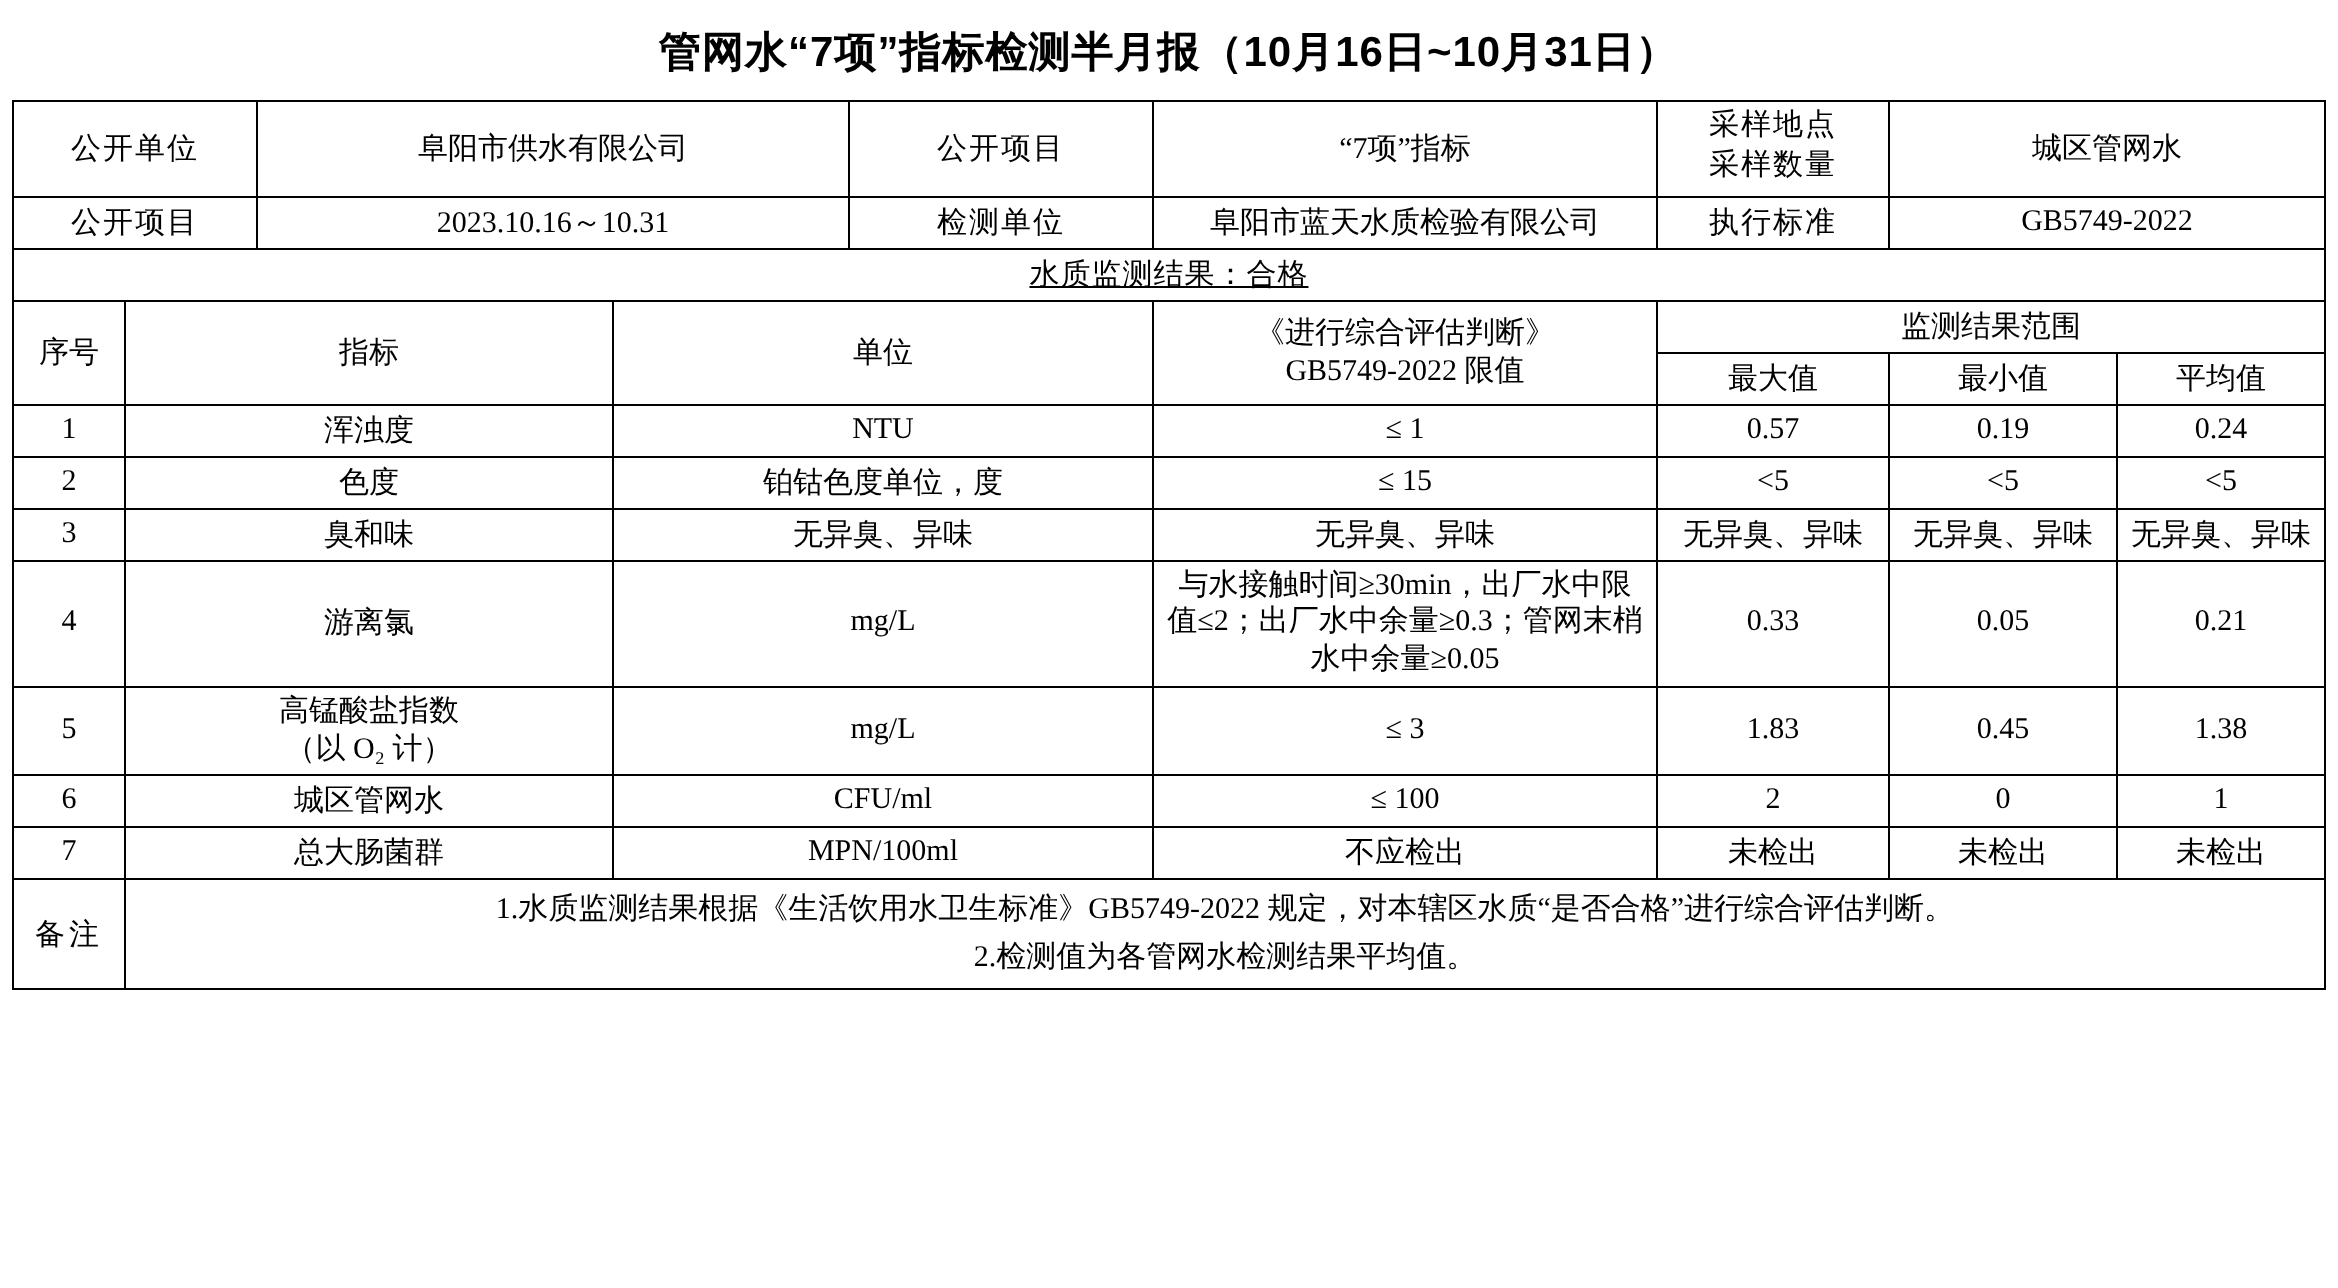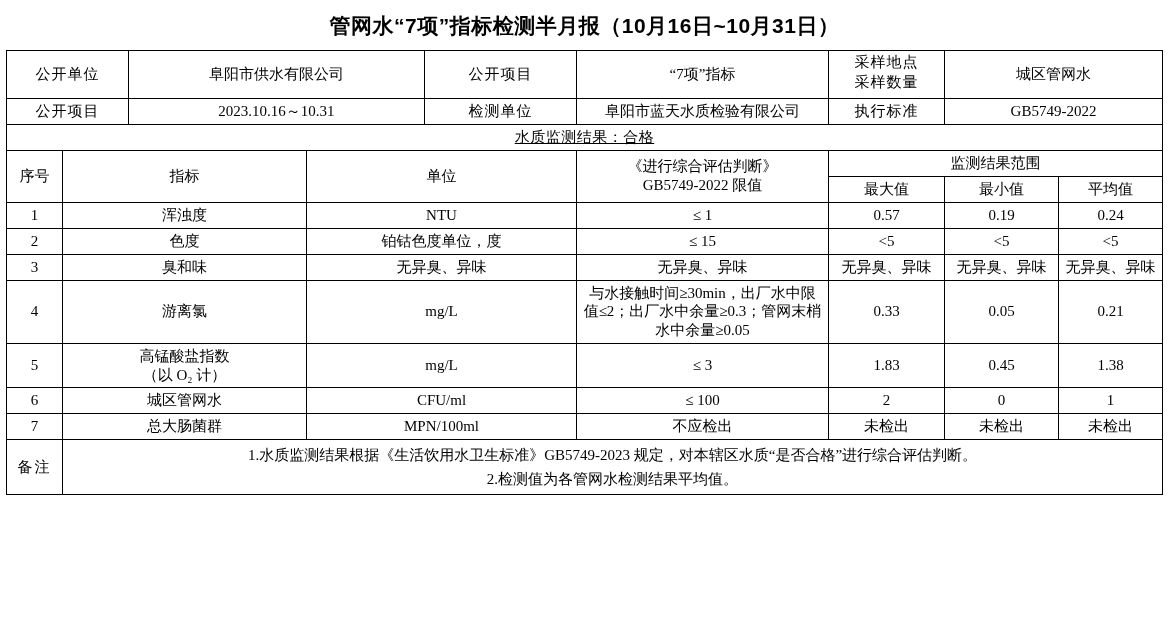--- a/index.html
+++ b/index.html
@@ -216,20 +216,20 @@
         <td colspan="2">MPN/100ml</td>
         <td colspan="2">不应检出</td>
         <td>未检出</td>
         <td>未检出</td>
         <td>未检出</td>
       </tr>
 
       <tr>
         <td class="remark-label">备注</td>
         <td colspan="9" class="remark-body">
-          <div>1.水质监测结果根据《生活饮用水卫生标准》GB5749-2023 规定，对本辖区水质“是否合格”进行综合评估判断。</div>
+          <div>1.水质监测结果根据《生活饮用水卫生标准》GB5749-2022 规定，对本辖区水质“是否合格”进行综合评估判断。</div>
           <div>2.检测值为各管网水检测结果平均值。</div>
         </td>
       </tr>
 
     </tbody>
   </table>
 </div>
 
 </body></html>

